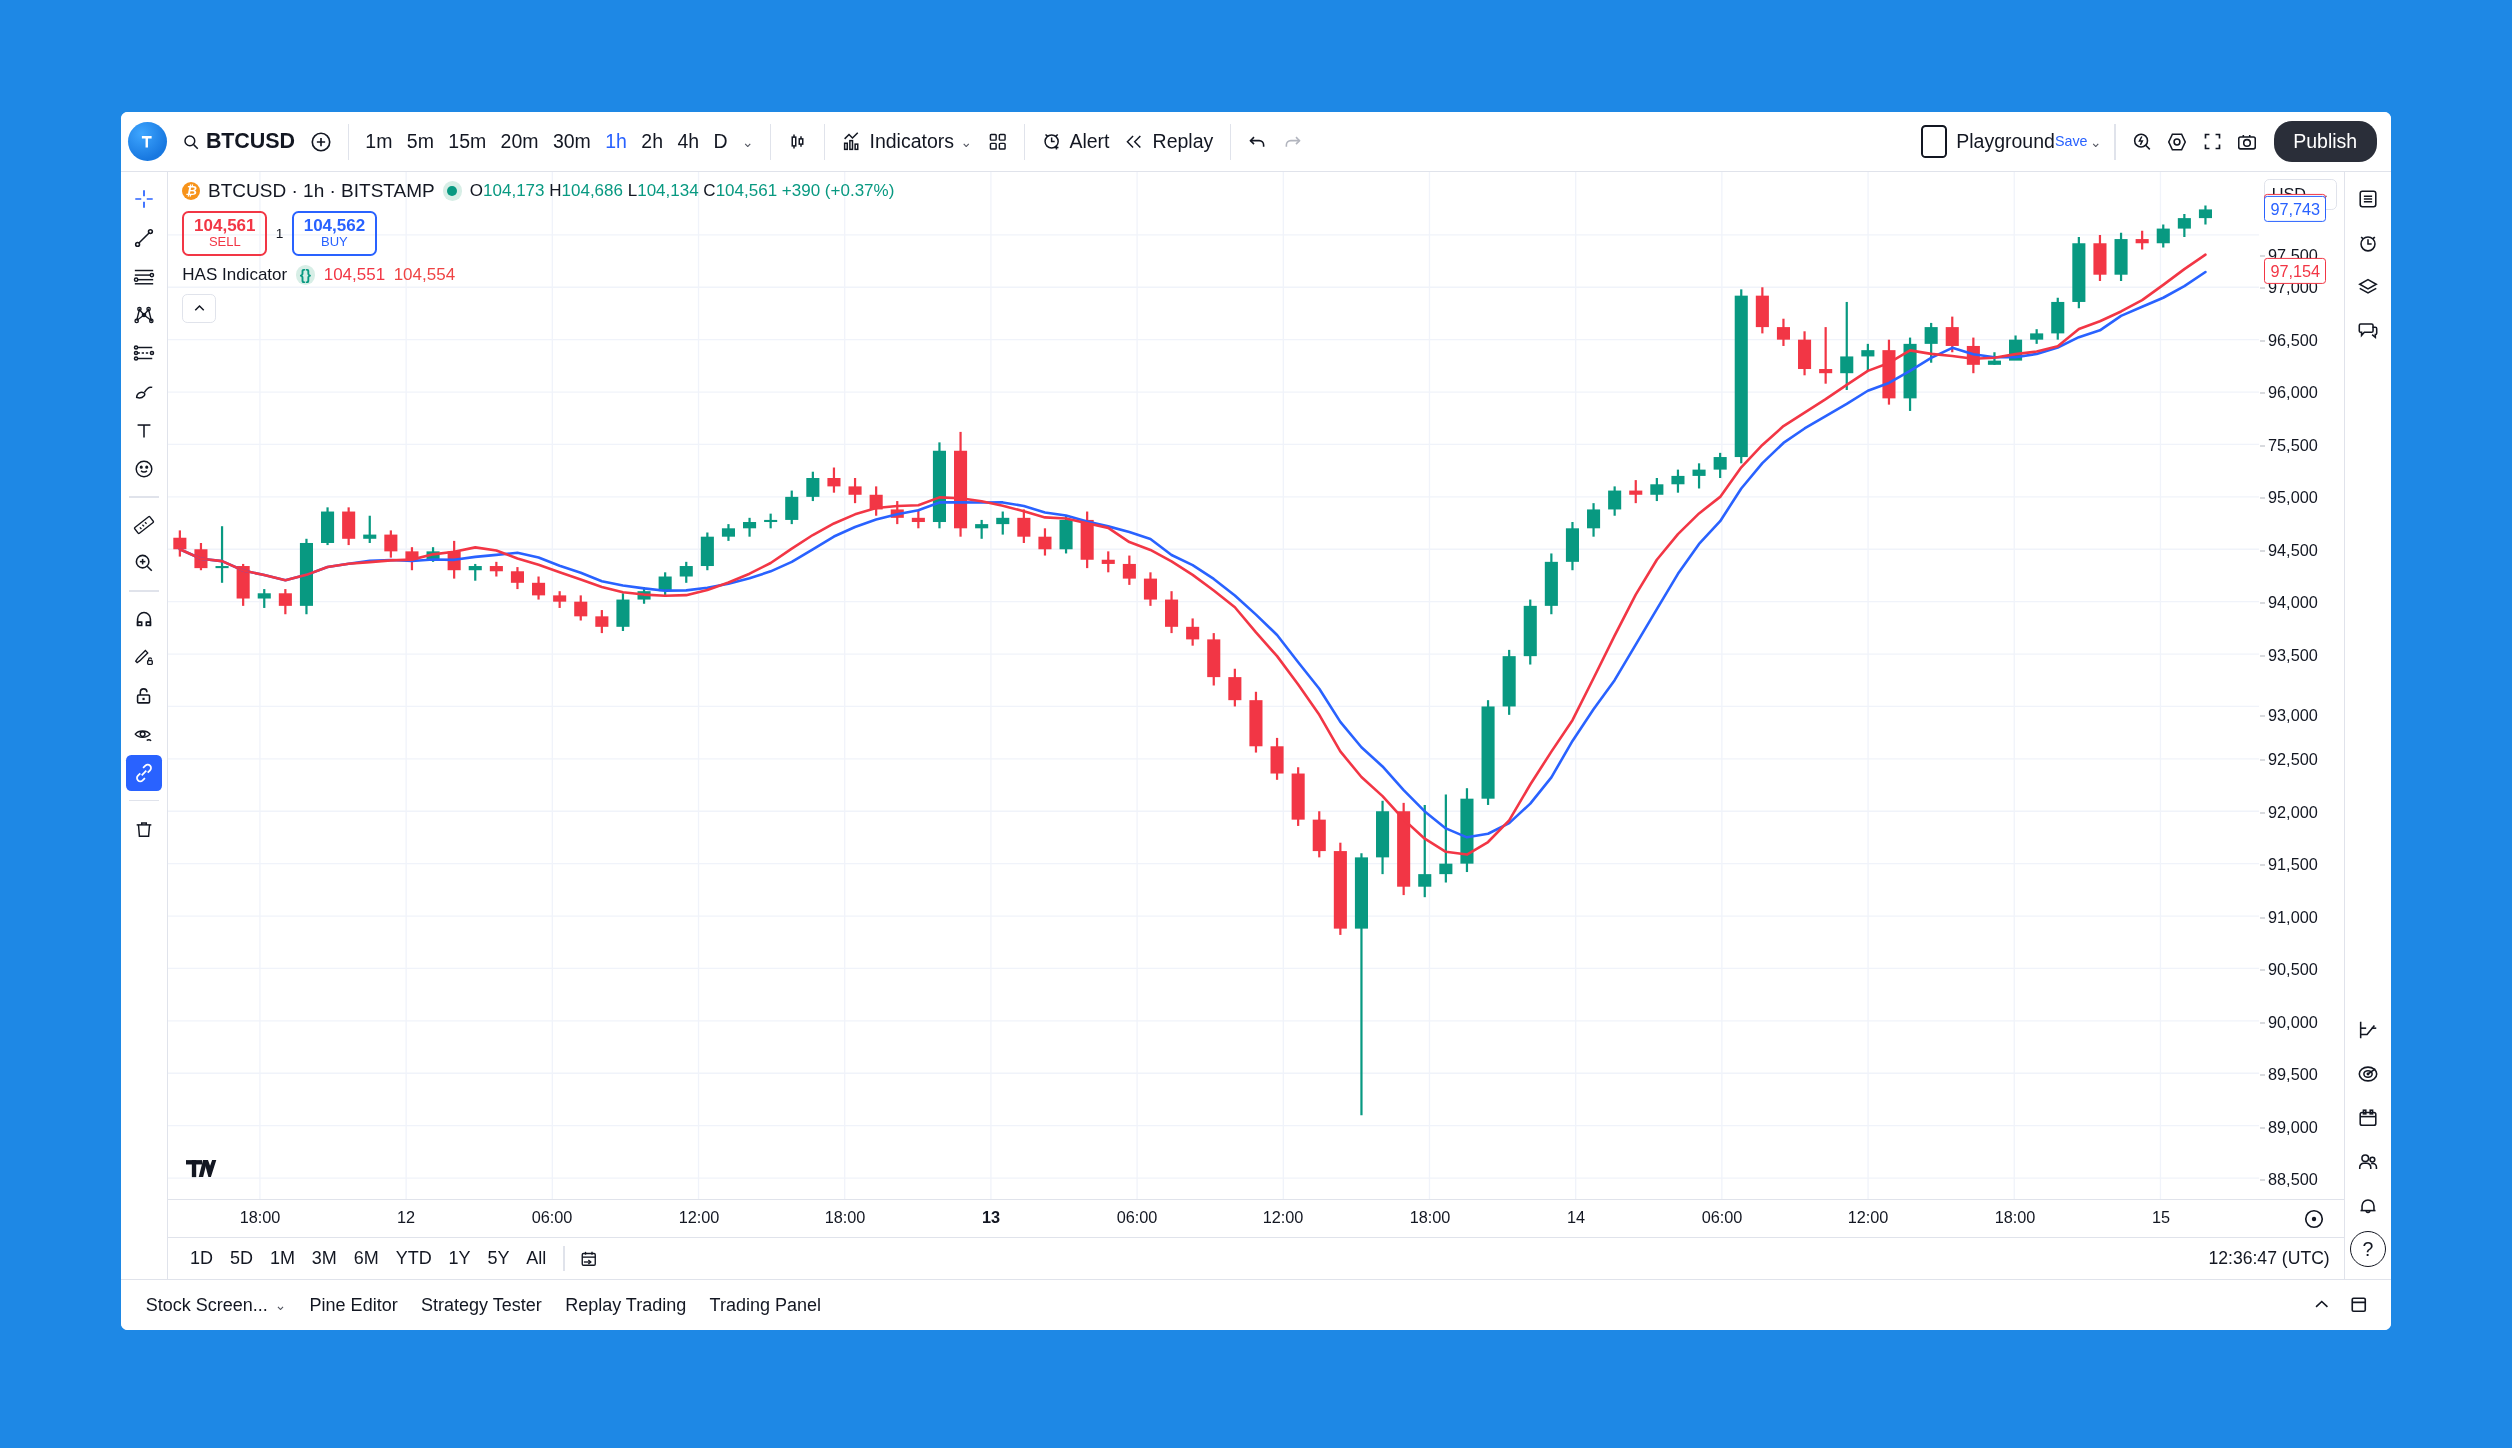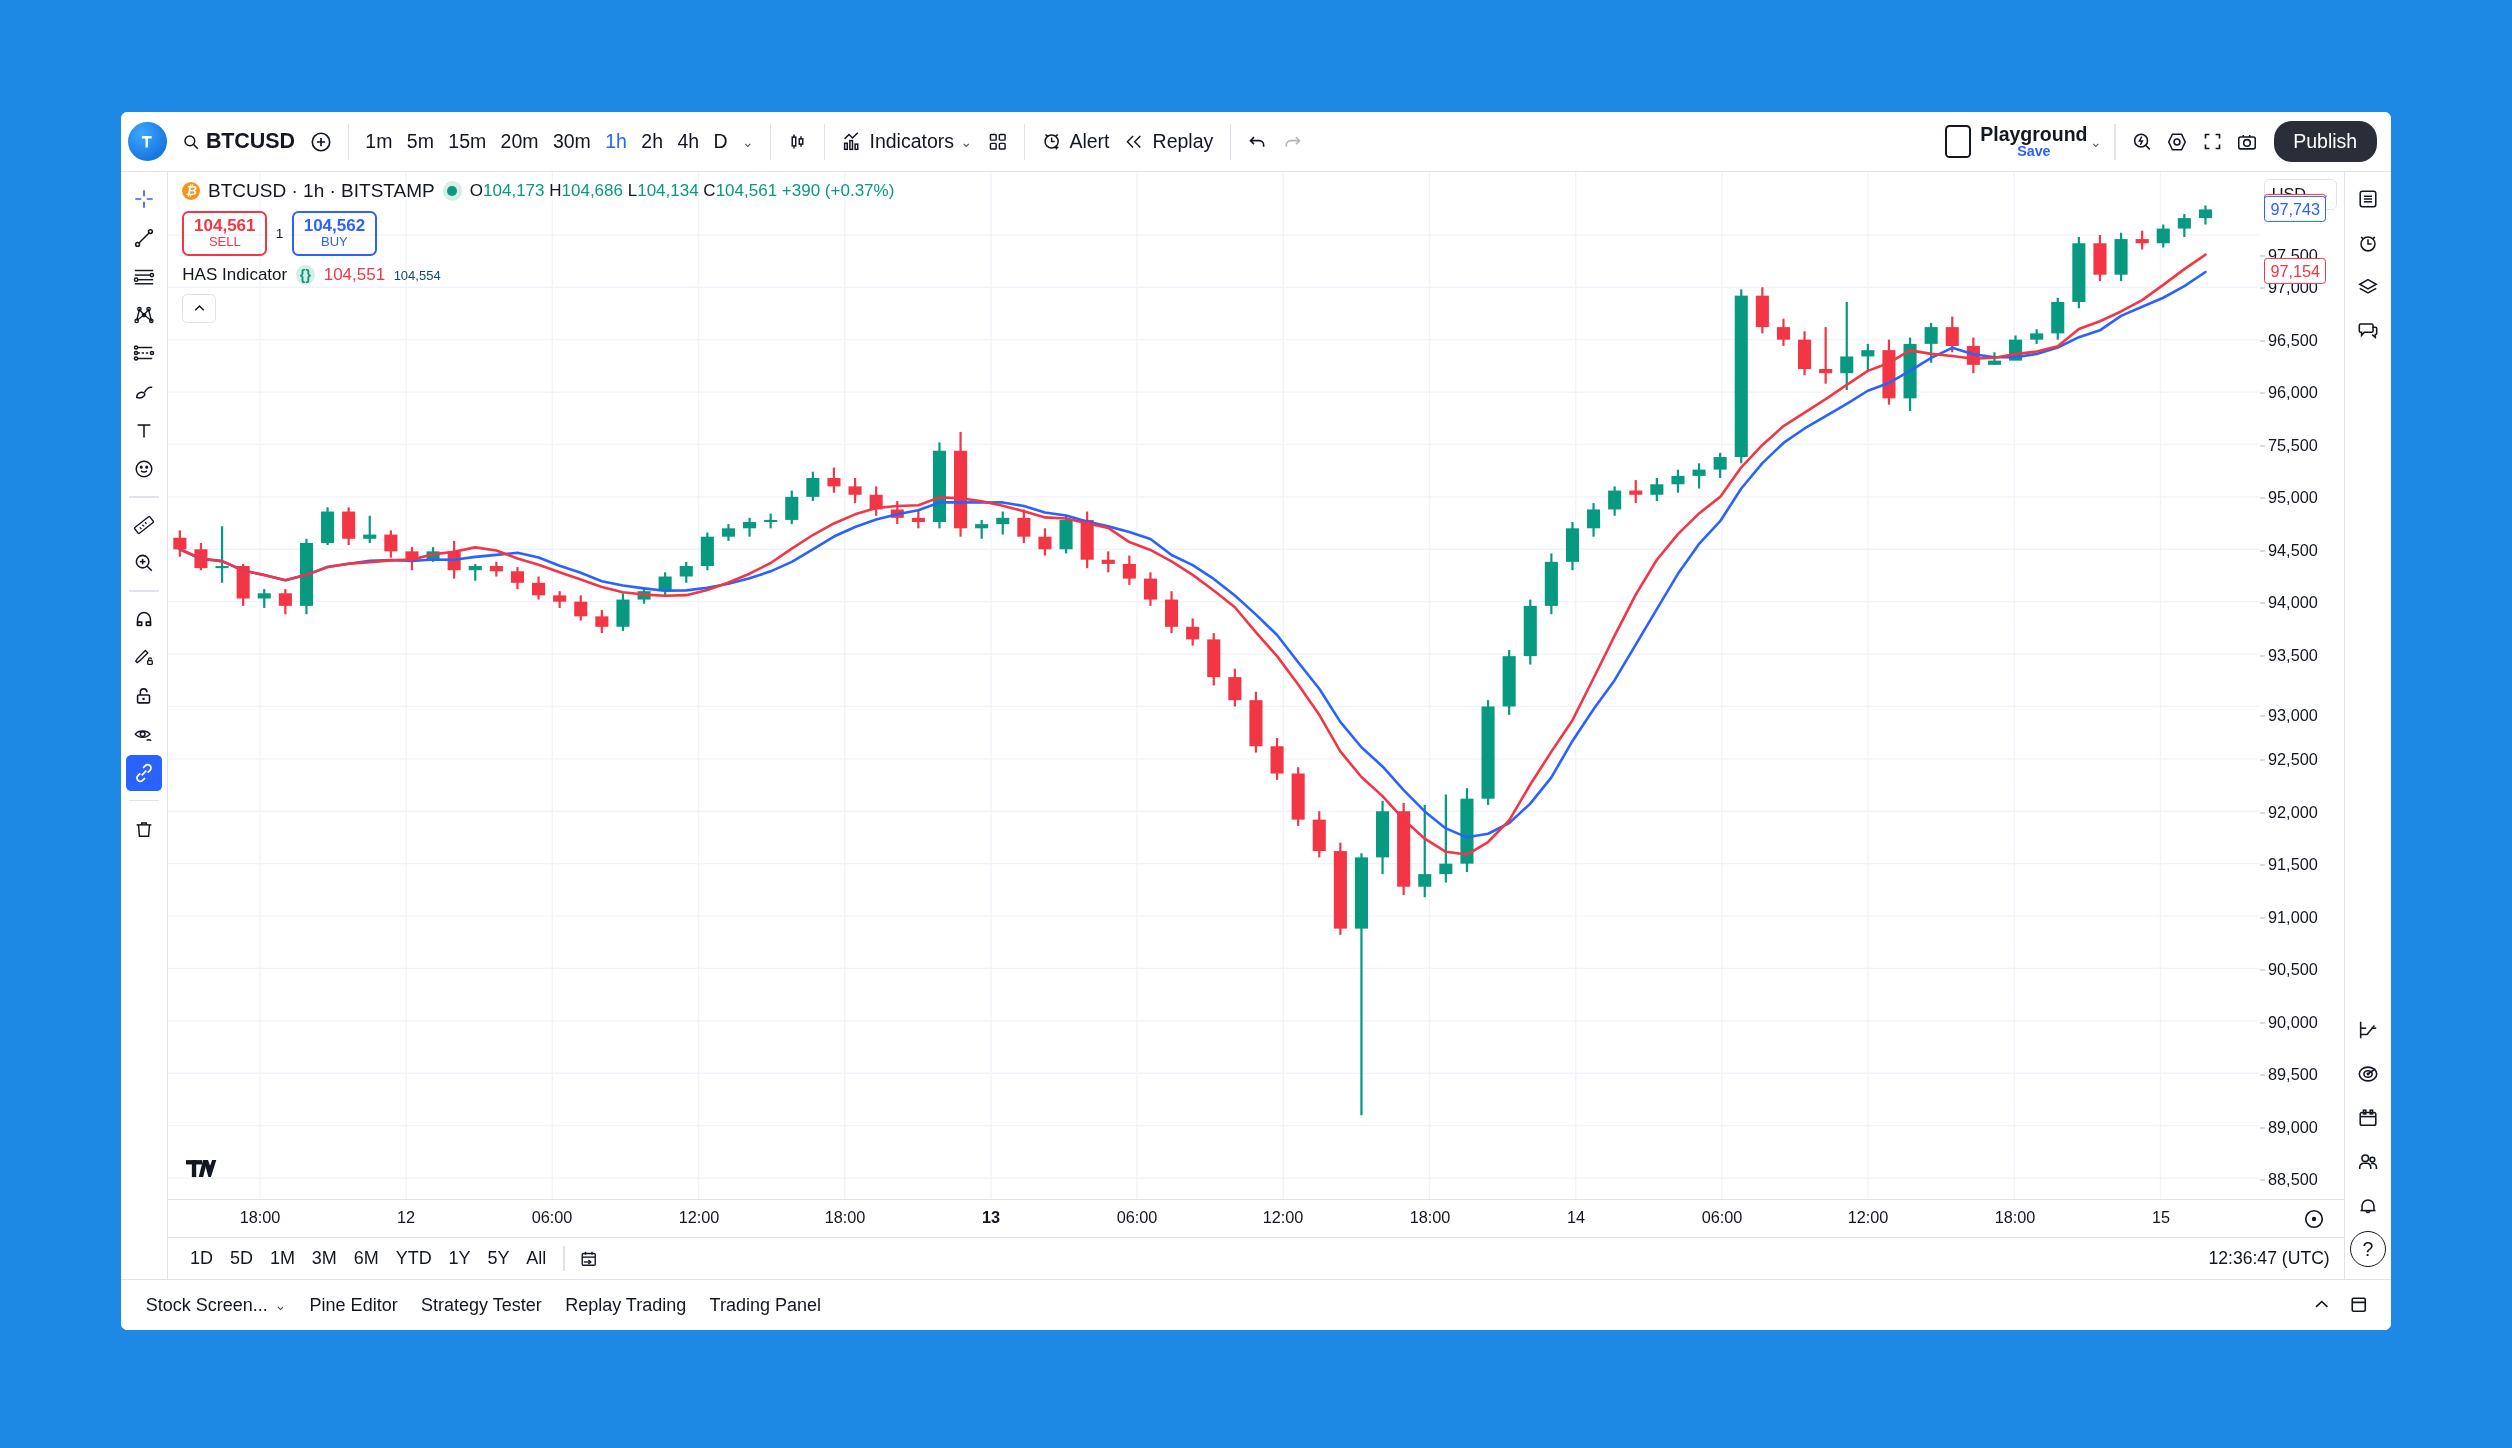--- a/index.html
+++ b/index.html
@@ -56,21 +56,21 @@
   .tb-item {
     display: flex; align-items: center; gap: 6.5px;
     padding: 5.2px 7.8px; border-radius: 5.2px; cursor: pointer;
     font-size: 19.5px; color: #131722; white-space: nowrap;
   }
   .chev { font-size: 13.7px; color: #50535E; }
   .spacer { flex: 1 1 auto; }
   .layout-box {
     width: 26px; height: 33px; border: 2px solid #131722; border-radius: 4.6px;
   }
-  .pg-wrap { display:flex; flex-direction: column; align-items:center; line-height:1.05; cursor:pointer; padding: 2.6px 5.2px; border-radius:5.2px;font-weight:bold;}
+  .pg-wrap { display:flex; align-items:center; line-height:1.05; cursor:pointer; padding: 2.6px 5.2px; border-radius:5.2px;}
   .pg-name { font-size: 19.5px; color:#131722; }
   .pg-save { font-size: 14.3px; color:#2962FF; }
   .publish-btn {
     background: #2A2E39; color: #fff; font-size: 19.5px; font-weight: 400;
     padding: 9px 19.5px; border-radius: 18px; cursor: pointer; margin-left: 9px;
   }
 
   
   .body-row { flex: 1 1 auto; display: flex; min-height: 0; }
 
@@ -120,21 +120,21 @@
   .pill.buy  { border: 2px solid #2962FF; }
   .pill .p  { font-size: 17px; font-weight: 700; }
   .pill .l  { font-size: 13px; }
   .pill.sell .p, .pill.sell .l { color: #F23645; }
   .pill.buy .p,  .pill.buy .l  { color: #2962FF; }
   .qty { font-size: 13.7px; color: #131722; padding: 0 2px; }
   .lg-row3 { display:flex; align-items:center; gap: 8.5px; margin-top: 9px;}
   .ind-name { font-size: 17px; color: #131722; }
   .braces { width: 19.5px; height:19.5px; border-radius:50%; background:#D7EEE6; display:flex;align-items:center;justify-content:center; font-size:14.3px; color:#089981; font-weight:700;}
   .ind-v1 { font-size: 17px; color: #F23645; }
-  .ind-v2 { font-size: 13px; color: #0c4a6e; }
+  .ind-v2 { font-size: 17px; color: #ef4444; }
   .collapse-btn {
     margin-top: 9px; width: 34px; height: 29px; border: 1.3px solid #E0E3EB; border-radius: 5.2px;
     display:flex; align-items:center; justify-content:center; cursor:pointer; background:#fff;
   }
 
   
   .usd-sel {
     position: absolute; top: 6.5px; left: 5.2px; width: 73px; height: 31px;
     border: 1.3px solid #E0E3EB; border-radius: 5.2px; background:#fff;
     display:flex; align-items:center; justify-content:space-between; padding: 0 6.5px;

